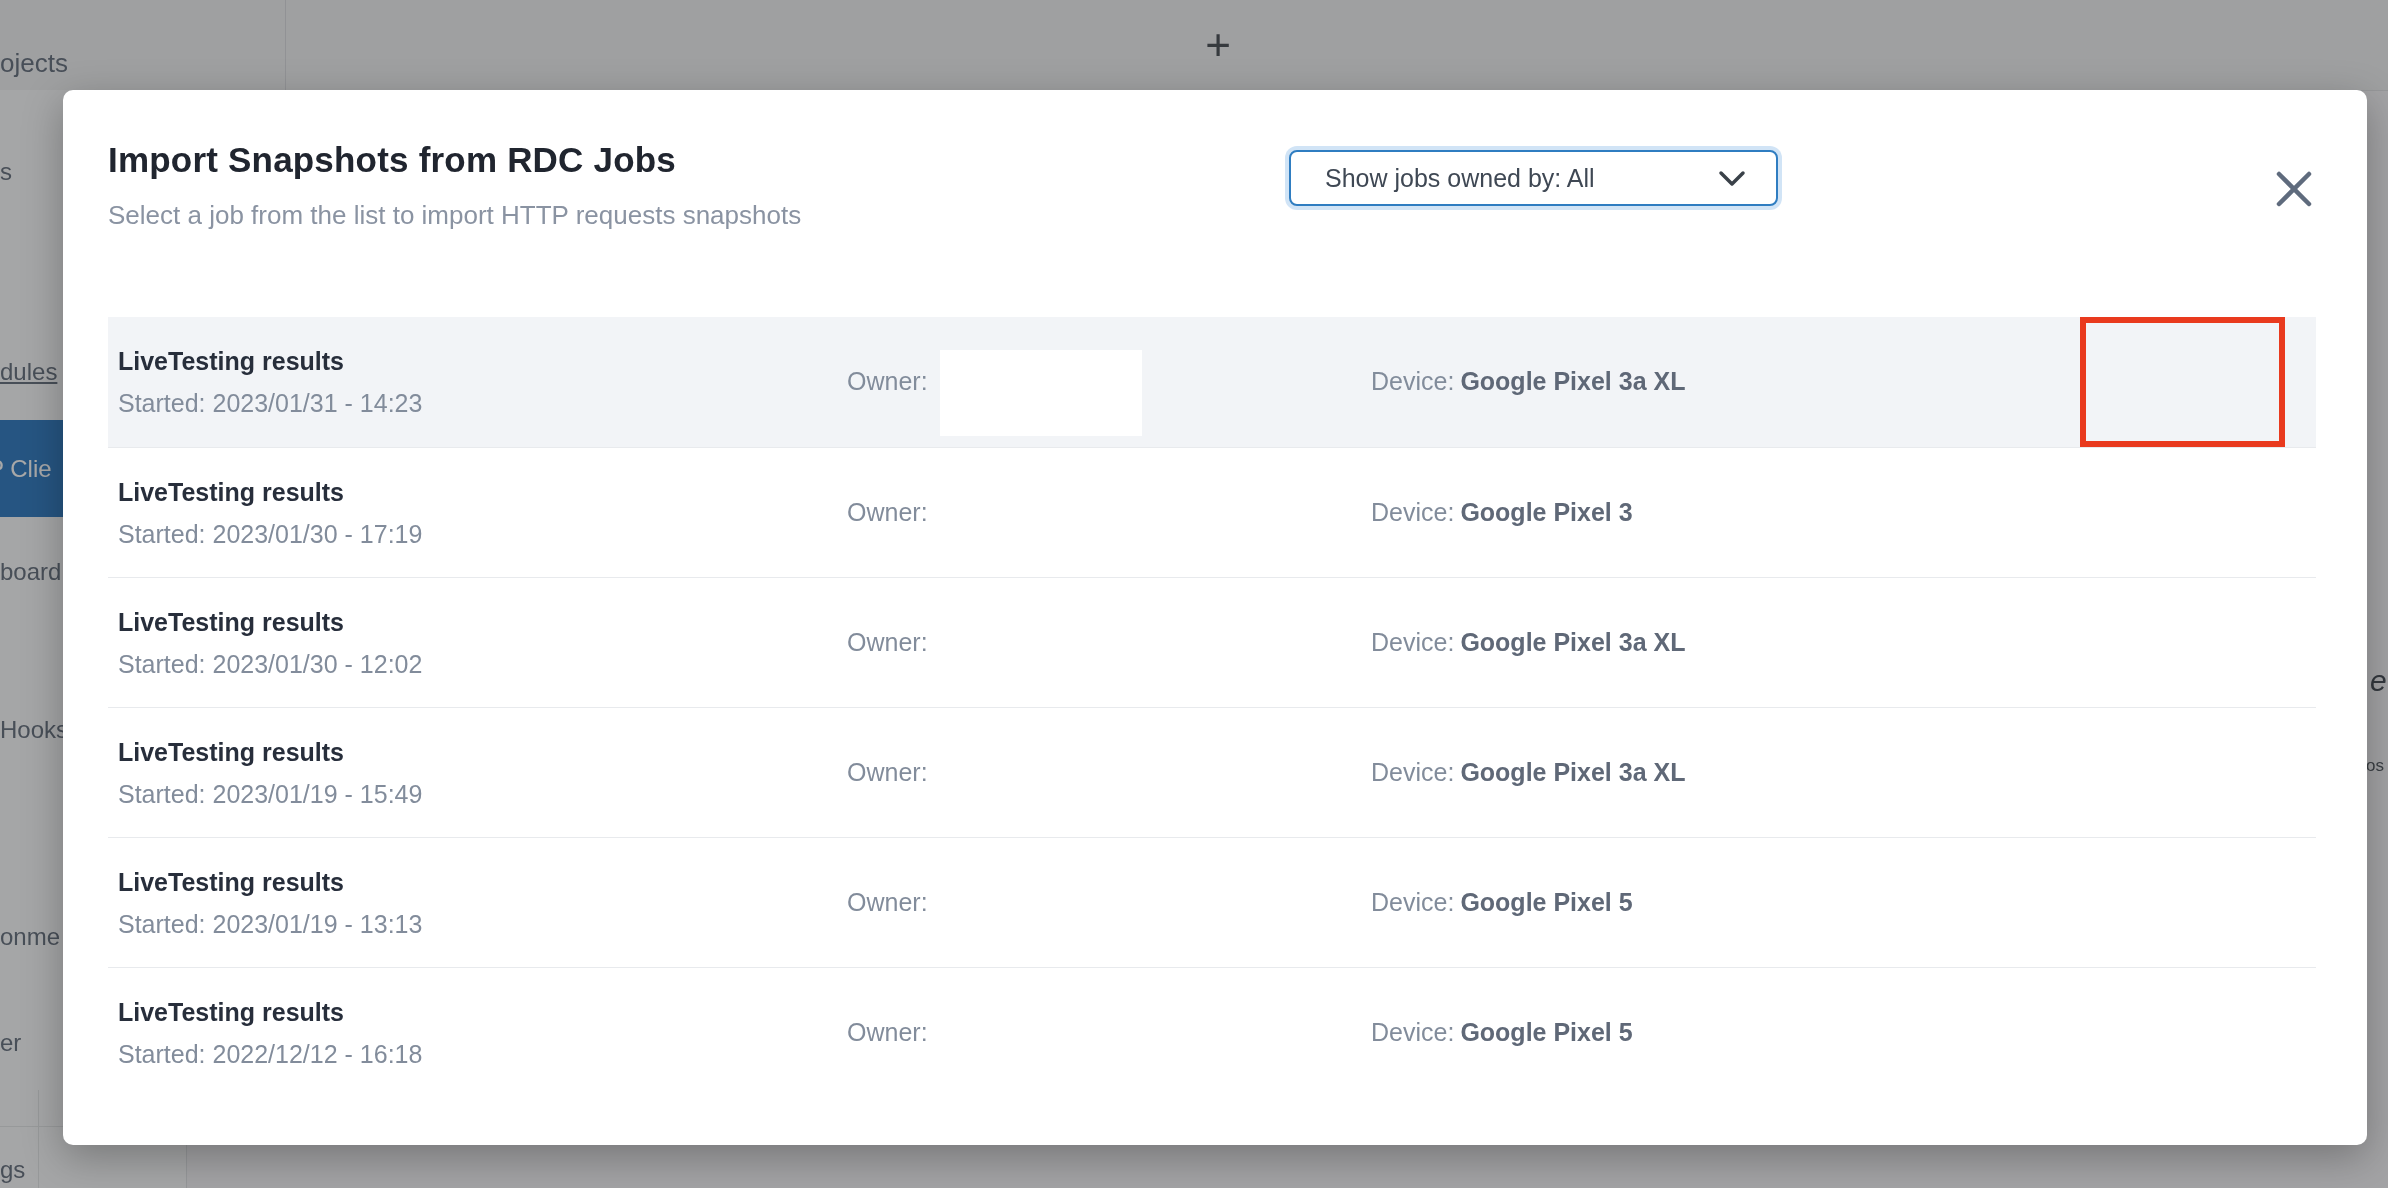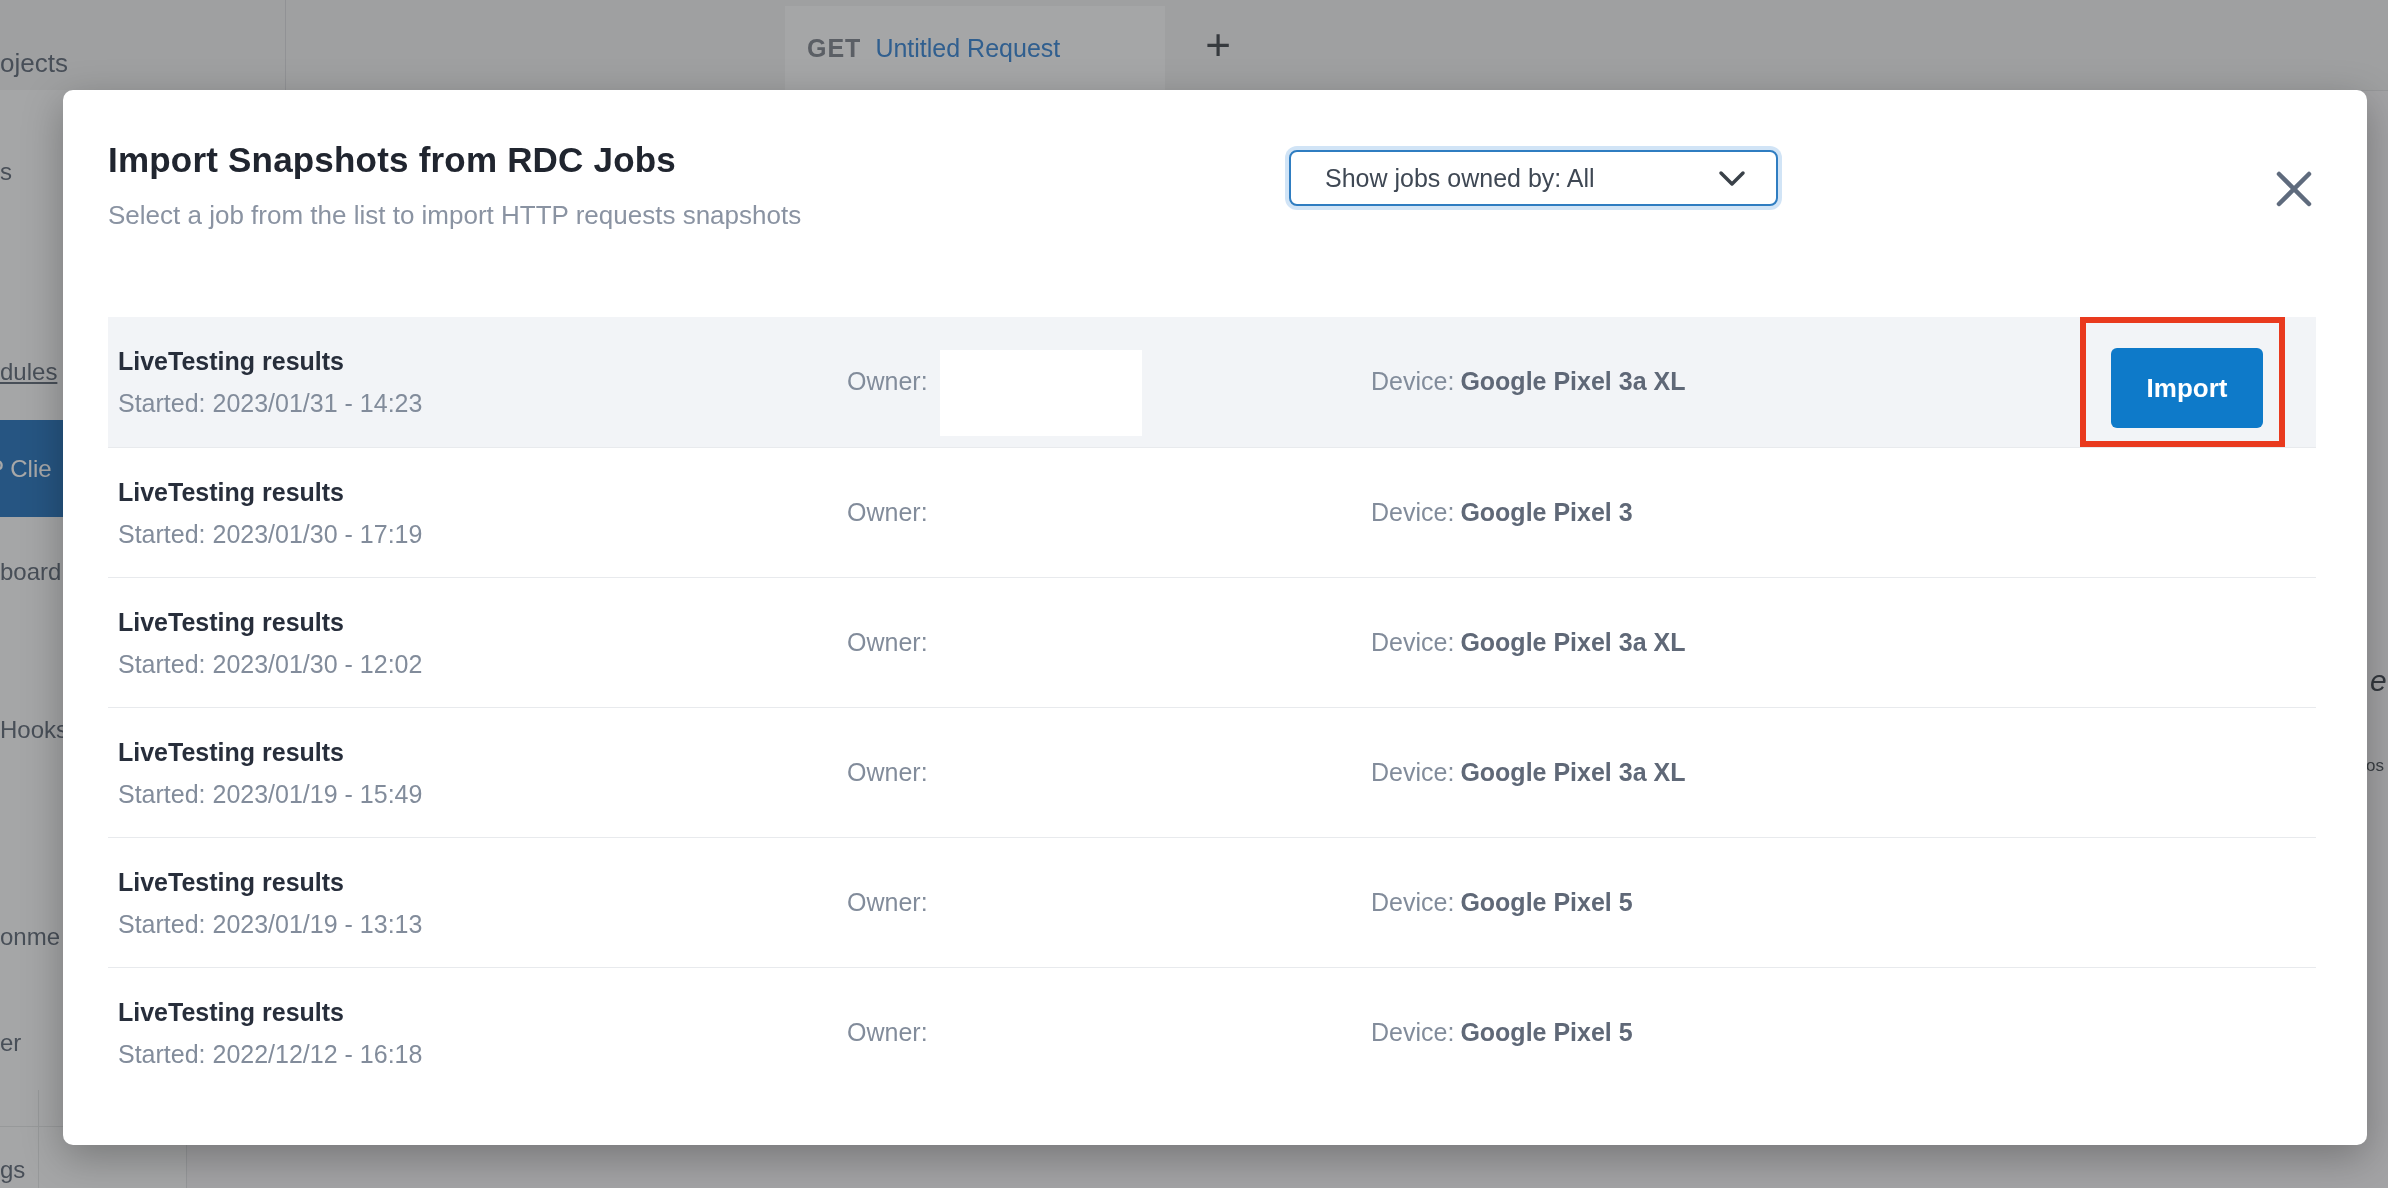--- a/index.html
+++ b/index.html
@@ -92,24 +92,20 @@
   }
 </style>
 </head>
 <body>
 
 <div id="bg-layer">
   <div class="topbar">
     <span class="projects-frag">ojects</span>
     <div class="topbar-sep"></div>
   </div>
-  <div class="tab-request">
-    <span class="method">GET</span>
-    <span class="req-title">Untitled Request</span>
-  </div>
   <div class="plus-btn">+</div>
 
   <div class="sidebar">
     <span class="side-frag frag-0">s</span>
     <span class="side-frag frag-1">dules</span>
     <div class="side-selected">
       <span>P Clie</span>
     </div>
     <span class="side-frag frag-3">board</span>
     <span class="side-frag frag-4">Hooks</span>
@@ -147,21 +143,20 @@
   </button>
 
   <div class="jobs-list">
       <div class="job-row active">
     <div class="job-title">LiveTesting results</div>
     <div class="job-started">Started: 2023/01/31 - 14:23</div>
     <div class="job-owner"><span class="owner-label">Owner:</span></div>
     <div class="owner-redaction"></div>
     <div class="job-device"><span class="device-label">Device:</span><span class="device-value">Google Pixel 3a XL</span></div>
     <div class="red-highlight"></div>
-    <button class="import-btn">Import</button>
   </div>
       <div class="job-row">
     <div class="job-title">LiveTesting results</div>
     <div class="job-started">Started: 2023/01/30 - 17:19</div>
     <div class="job-owner"><span class="owner-label">Owner:</span></div>
 
     <div class="job-device"><span class="device-label">Device:</span><span class="device-value">Google Pixel 3</span></div>
 
   </div>
       <div class="job-row">

